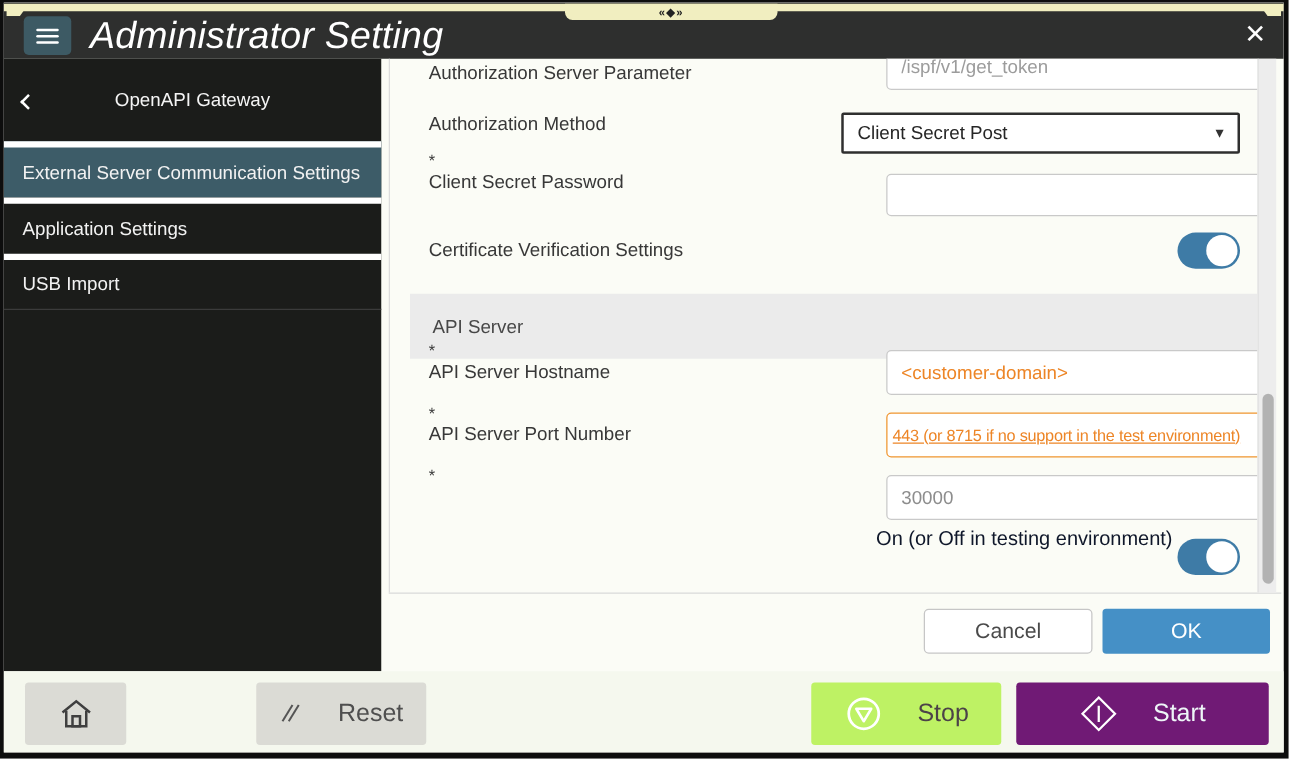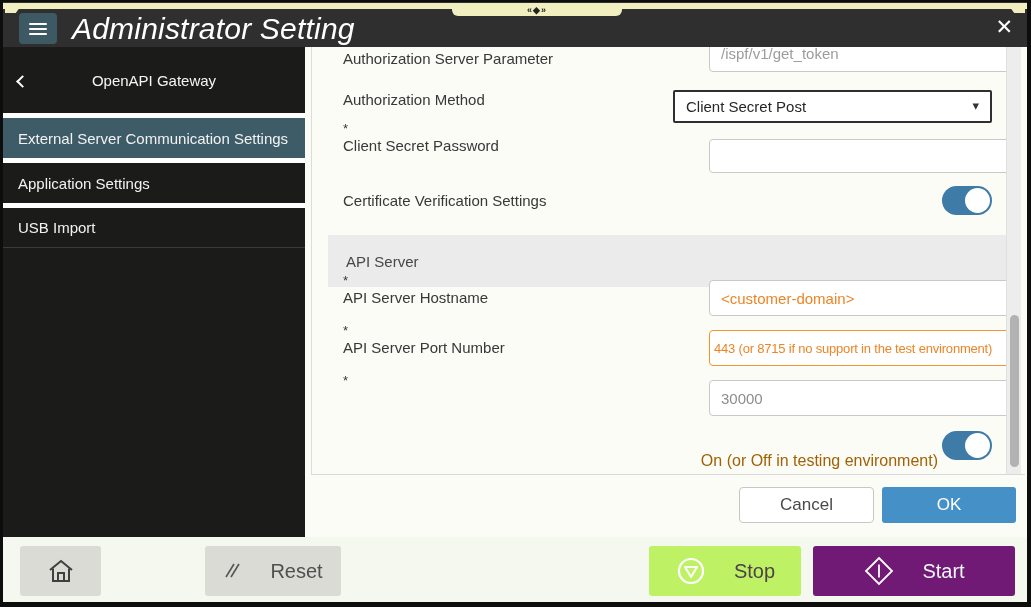--- a/index.html
+++ b/index.html
@@ -33,27 +33,27 @@
   .side-item:last-child { border-bottom:1px solid #3b3b3b; }
 
   
   .panel-border { position:absolute; left:308px; top:45px; width:1px; height:427px; background:#dcdcdc; }
   .scroll { position:absolute; left:309px; top:45px; width:694px; height:427px; overflow:hidden; }
   .lbl { position:absolute; left:31px; font-size:15px; color:#383838; }
   .req { display:block; font-size:13px; line-height:11px; color:#383838; margin-bottom:3px; }
   .tin { position:absolute; left:361px; width:319px; height:36px; border:1px solid #c9c9c9; border-radius:4px; background:#fff; font-family:"Liberation Sans",sans-serif; font-size:15px; color:#9c9c9c; padding:0 11px; outline:none;margin-left:36px; }
   .tin.dark { color:#8d8d8d; }
   .tin.orange { color:#ed8526; }
-  .tin.orange-border { border:1px solid #f0952f; color:#ed8526; font-size:13px; padding:0 4px; letter-spacing:-0.2px; }
+  .tin.orange-border { border:1px solid #f0952f; color:#ed8526; font-size:13px; padding:0 4px; letter-spacing:-0.2px;text-decoration:underline; }
   .dropdown { position:absolute; left:361px; top:43px; width:319px; height:33px; border:2px solid #2f2f2f; border-radius:2px; background:#fff; display:flex; align-items:center; padding-left:11px; font-size:15px; color:#262626; cursor:pointer; }
   .dropdown .caret { position:absolute; right:11px; top:6px; font-size:13px; color:#333; }
   .section-bar { position:absolute; left:16px; top:188px; width:678px; height:52px; background:#ebebeb; display:flex; align-items:center; padding-left:18px; font-size:15px; color:#474747; }
   .toggle { position:absolute; width:50px; height:29px; border-radius:15px; background:#3e7ba6; cursor:pointer; }
   .toggle::after { content:""; position:absolute; right:2px; top:2px; width:25px; height:25px; border-radius:50%; background:#ffffff; }
-  .note-orange { position:absolute; right:68px; top:405px; font-size:16px; color:#a16207; white-space:nowrap;text-align:right; }
+  .note-orange { position:absolute; right:68px; top:376px; font-size:16px; color:#0f172a; white-space:nowrap;text-align:right; }
 
   
   .dlg-divider { position:absolute; left:308px; right:2px; top:472px; height:1px; background:#d9d9d9; }
   .btn-cancel { position:absolute; left:736px; top:485px; width:135px; height:36px; background:#ffffff; border:1px solid #c6c6c6; border-radius:4px; font-family:"Liberation Sans",sans-serif; font-size:17px; color:#4a4a4a; cursor:pointer; }
   .btn-ok { position:absolute; left:879px; top:485px; width:134px; height:36px; background:#4590c6; border:none; border-radius:3px; font-family:"Liberation Sans",sans-serif; font-size:17px; color:#ffffff; cursor:pointer; }
 
   
   .sb-track { position:absolute; left:1003px; top:45px; width:15px; height:427px; background:#ededed; border-left:1px solid #e0e0e0; }
   .sb-thumb { position:absolute; left:3px; top:268px; width:9px; height:152px; background:#b2b2b2; border-radius:5px; cursor:pointer; }
 

